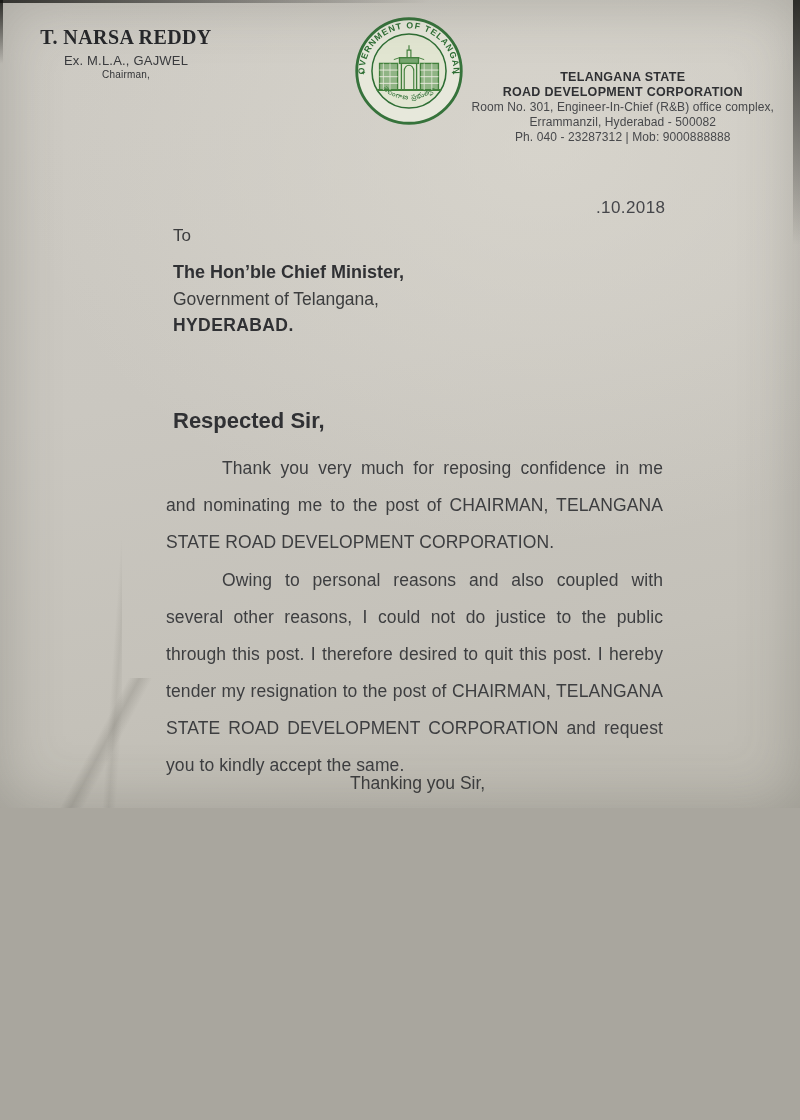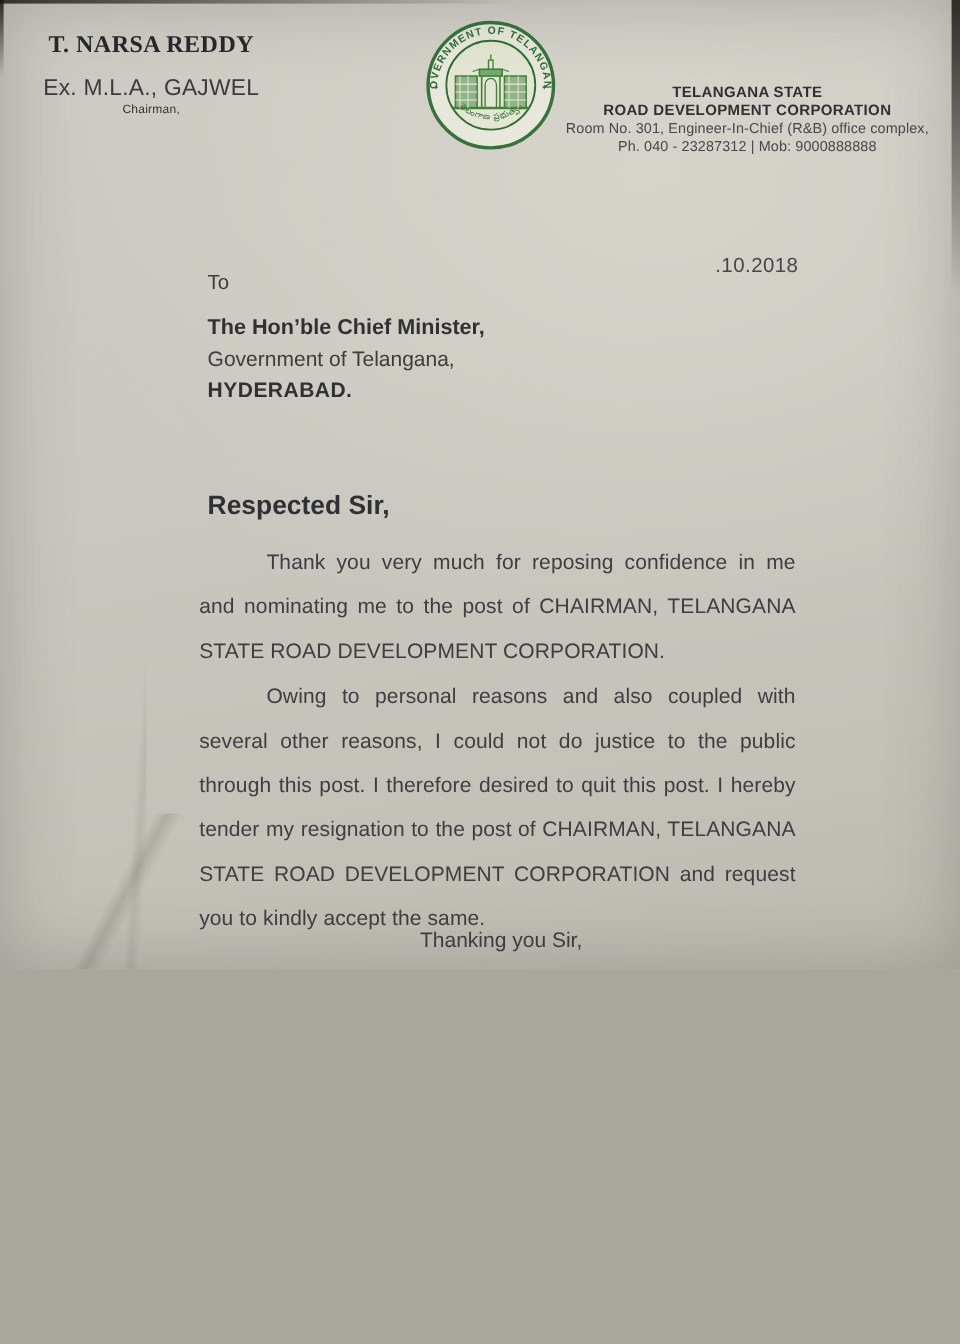--- a/index.html
+++ b/index.html
@@ -24,31 +24,31 @@
     background:linear-gradient(to bottom, rgba(12,12,10,.85), rgba(12,12,10,0));}
   .crease-bl{position:absolute;left:30px;bottom:0;width:150px;height:130px;pointer-events:none;
     background:linear-gradient(118deg, rgba(0,0,0,0) 45%, rgba(88,86,78,.20) 50%, rgba(0,0,0,0) 56%);}
   .crease-l{position:absolute;left:96px;top:540px;width:26px;height:520px;pointer-events:none;
     background:linear-gradient(94deg, rgba(0,0,0,0) 40%, rgba(96,94,86,.12) 50%, rgba(0,0,0,0) 62%);}
 
   
   .sender{position:absolute;left:28px;top:26px;width:196px;text-align:center;}
   .sender-name{font-family:"Liberation Serif",serif;font-weight:bold;font-size:20px;
     letter-spacing:.4px;color:#26272a;white-space:nowrap;}
-  .sender-title1{font-size:19px;color:#3a3b3e;margin-top:14px;letter-spacing:.2px;}
+  .sender-title1{font-size:13px;color:#3a3b3e;margin-top:4px;letter-spacing:.2px;}
   .sender-title2{font-size:10px;font-weight:normal;color:#333437;margin-top:1px;letter-spacing:.2px;}
 
   .seal{position:absolute;left:352px;top:14px;}
 
   .org{position:absolute;right:26px;top:46px;text-align:center;line-height:15px;margin-top:24px;}
   .org-bold{font-size:12.5px;font-weight:bold;color:#2f3033;letter-spacing:.3px;}
   .org-light{font-size:12px;color:#47484b;letter-spacing:.1px;}
 
   
-  .date{position:absolute;left:596px;top:212px;font-size:17px;color:#45464a;letter-spacing:.4px;}
+  .date{position:absolute;left:596px;top:198px;font-size:17px;color:#45464a;letter-spacing:.4px;}
   .to-label{position:absolute;left:173px;top:226px;font-size:17px;}
   .recipient{position:absolute;left:173px;top:259px;font-size:17.5px;line-height:26.5px;}
   .recipient .b1{font-weight:bold;font-size:18px;color:#303134;}
   .recipient .b2{font-weight:bold;letter-spacing:.4px;color:#303134;}
   .greeting{position:absolute;left:173px;top:408px;font-size:22px;font-weight:bold;color:#303134;}
 
   .para{position:absolute;left:166px;width:497px;margin:0;font-size:17.5px;line-height:37px;
     text-align:justify;text-indent:56px;letter-spacing:.1px;color:#3d3e40;}
   .para1{top:450px;}
   .para2{top:562px;}
@@ -97,20 +97,21 @@
       <path d="M55,80 V60 a5,6 0 0 1 10,0 V80" stroke-width="1.2"></path>
       <path d="M58,46 V38 h4 V46 M60,38 V33" stroke-width="1.2"></path>
       <path d="M44,48 l6,-2 M76,48 l-6,-2" stroke-width="1"></path>
     </g>
   </svg>
 
   <div class="org">
     <div class="org-bold">TELANGANA STATE</div>
     <div class="org-bold">ROAD DEVELOPMENT CORPORATION</div>
     <div class="org-light">Room No. 301, Engineer-In-Chief (R&amp;B) office complex,</div>
+    <div class="org-light">Errammanzil, Hyderabad - 500082</div>
     <div class="org-light">Ph. 040 - 23287312  |  Mob: 9000888888</div>
   </div>
 
   <div class="date">.10.2018</div>
 
   <div class="to-label">To</div>
 
   <div class="recipient">
     <div class="b1">The Hon’ble Chief Minister,</div>
     <div>Government of Telangana,</div>

